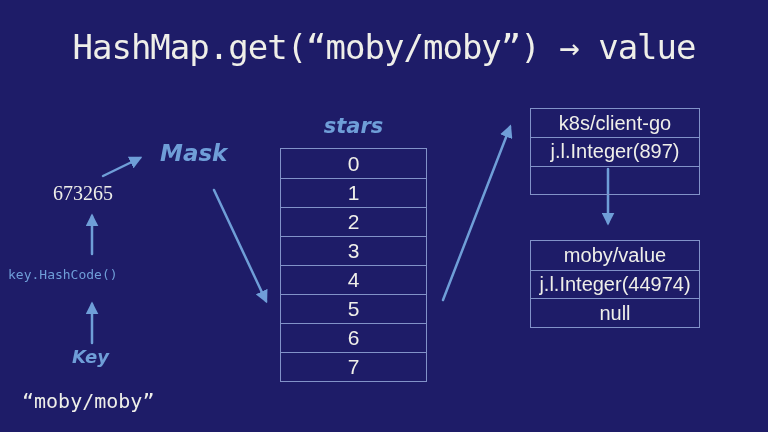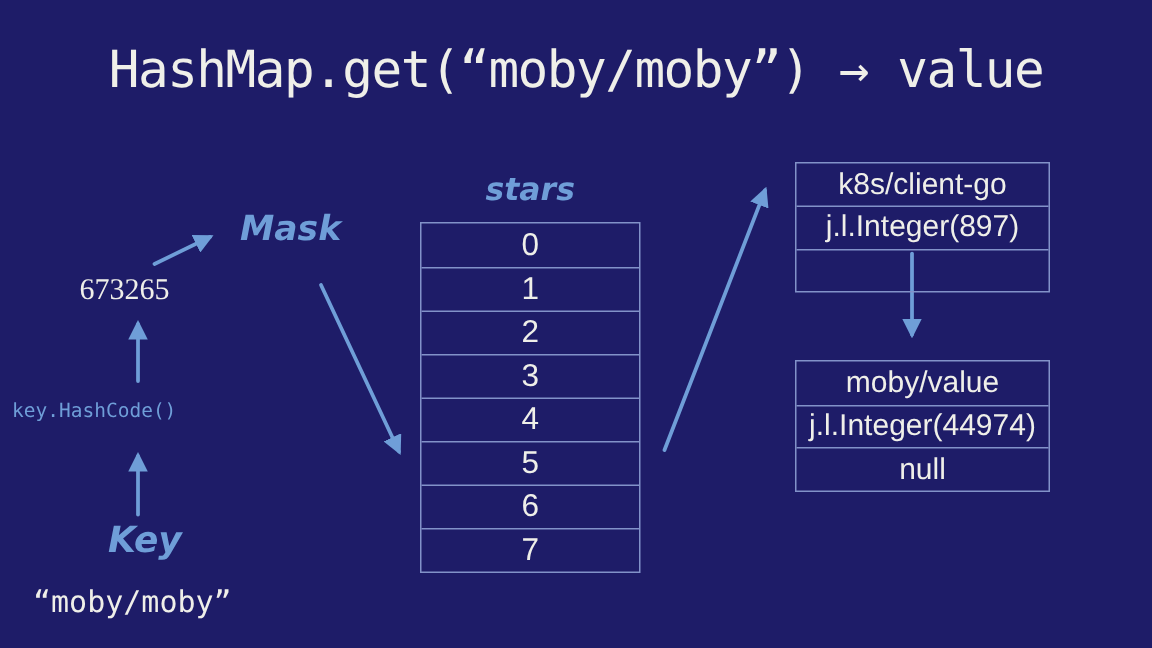--- a/index.html
+++ b/index.html
@@ -32,21 +32,21 @@
   .mono {
     font-family: "DejaVu Sans Mono", monospace;
     white-space: nowrap;
   }
   .white { color: var(--c-text, #efefe9); }
   .blue  { color: var(--c-accent, #6f9ed8); }
 
   .mask-label  { left: 160px; top: 140px; font-size: 23px; }
   .hash-value  { left: 53px;  top: 182px; font-size: 20px; font-family: Liberation Serif, serif; }
   .hash-fn     { left: 8px;   top: 267px; font-size: 13px; }
-  .key-label   { left: 72px;  top: 346px; font-size: 24px; }
+  .key-label   { left: 72px;  top: 346px; font-size: 18px; }
   .key-literal { left: 22px;  top: 389px; font-size: 20px; }
 
   .stars-label { left: 280px; top: 114px; width: 147px; text-align: center; font-size: 21px; }
 
   .bucket-table {
     left: 280px; top: 148px; width: 147px; height: 234px;
     border: 1px solid var(--c-border, #8292c9);
     box-sizing: border-box;
     display: grid;
     grid-template-rows: repeat(8, 1fr);

